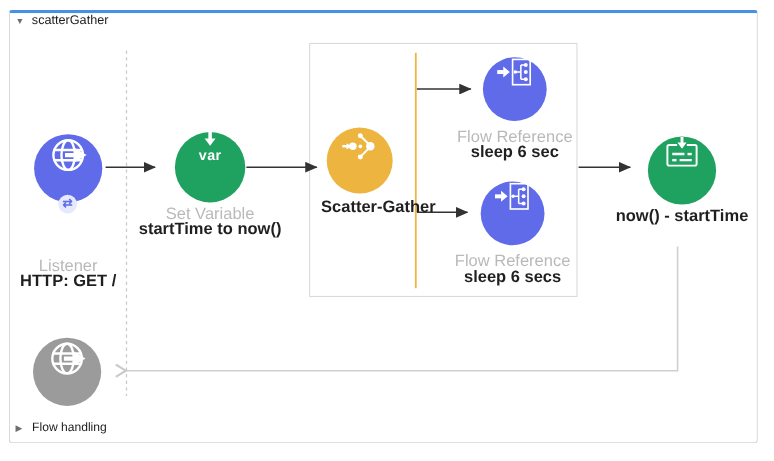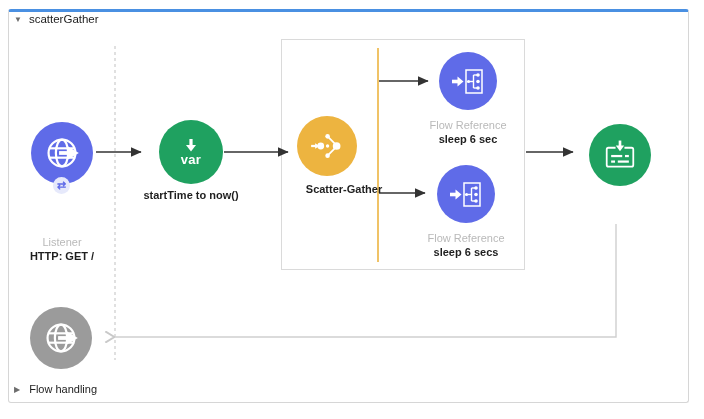--- a/index.html
+++ b/index.html
@@ -16,29 +16,29 @@
   .flow-header{
     position:absolute;left:14px;top:13px;display:flex;align-items:center;gap:7px;
     font-size:11.5px;color:#1c1c1c;
   }
   .tri{font-size:8px;color:#6d6d6d;line-height:11px;}
   .routes-box{
     position:absolute;left:281px;top:39px;width:244px;height:231px;
     border:1px solid #dadada;background:#ffffff;box-sizing:border-box;
   }
   .circle{
-    position:absolute;border-radius:50%;display:flex;align-items:center;justify-content:center;
+    position:absolute;border-radius:50%;display:flex;align-items:flex-start;justify-content:center;
   }
   .c-blue{background:#5f6be8;}
   .c-green{background:#1fa160;}
   .c-yellow{background:#edb440;}
   .c-gray{background:#9b9b9b;}
   .label-stack{
     position:absolute;transform:translateX(-50%);text-align:center;white-space:nowrap;
-    line-height:14px;font-size:11px;
+    line-height:14px;font-size:15px;
   }
   .type-label{color:#b9b9b9;}
   .value-label{color:#1f1f1f;font-weight:600;}
   .badge{
     position:absolute;left:53px;top:177px;width:17px;height:17px;border-radius:50%;
     background:#e6e9fb;color:#5f6be8;font-size:11px;line-height:17px;text-align:center;
     font-weight:700;
   }
   .var-icon{display:flex;flex-direction:column;align-items:center;color:#fff;}
   .var-text{font-size:13px;font-weight:700;line-height:12px;letter-spacing:.3px;}
@@ -104,20 +104,21 @@
 <div class="circle c-green" style="left:159px;top:120px;width:64px;height:64px;">
   <div class="var-icon">
     <svg width="16" height="15" viewBox="0 0 16 15">
       <line x1="8" y1="0" x2="8" y2="7" stroke="#fff" stroke-width="3.2"></line>
       <polygon points="3,6 13,6 8,12.5" fill="#fff"></polygon>
     </svg>
     <div class="var-text">var</div>
   </div>
 </div>
 <div class="label-stack" style="left:191px;top:188px;">
+  <div class="type-label">Set Variable</div>
   <div class="value-label">startTime to now()</div>
 </div>
 
 <div class="circle c-yellow" style="left:297px;top:116px;width:60px;height:60px;">
   <svg width="34" height="34" viewBox="0 0 30 30">
     <line x1="1" y1="15" x2="5.5" y2="15" stroke="#fff" stroke-width="2"></line>
     <polygon points="4.5,12.5 8.5,15 4.5,17.5" fill="#fff"></polygon>
     <circle cx="9.5" cy="15" r="3" fill="#fff"></circle>
     <line x1="15.5" y1="6.5" x2="23" y2="14" stroke="#fff" stroke-width="1.6"></line>
     <line x1="15.5" y1="23.5" x2="23" y2="16" stroke="#fff" stroke-width="1.6"></line>
@@ -177,20 +178,21 @@
     <rect x="11" y="5" width="8" height="5" fill="#1fa160"></rect>
     <line x1="15" y1="0.5" x2="15" y2="6.5" stroke="#fff" stroke-width="2.4"></line>
     <polygon points="11.2,5 18.8,5 15,10.2" fill="#fff"></polygon>
     <line x1="7" y1="14.5" x2="17" y2="14.5" stroke="#fff" stroke-width="2"></line>
     <rect x="19.5" y="13.5" width="3.5" height="2" fill="#fff"></rect>
     <rect x="7" y="18.5" width="3.5" height="2" fill="#fff"></rect>
     <line x1="13" y1="19.5" x2="23" y2="19.5" stroke="#fff" stroke-width="2"></line>
   </svg>
 </div>
 <div class="label-stack" style="left:620px;top:190px;">
+  <div class="value-label">now() - startTime</div>
 </div>
 
 <div class="circle c-gray" style="left:30px;top:307px;width:62px;height:62px;">
   <svg width="38" height="38" viewBox="-13 -13 26 26">
     <g stroke="#fff" stroke-width="1.5" fill="none">
       <circle cx="0" cy="0" r="9.2"></circle>
       <ellipse cx="0" cy="0" rx="4.2" ry="9.2"></ellipse>
       <line x1="-9" y1="-3.2" x2="9" y2="-3.2"></line>
       <line x1="-9" y1="3.2" x2="9" y2="3.2"></line>
     </g>

